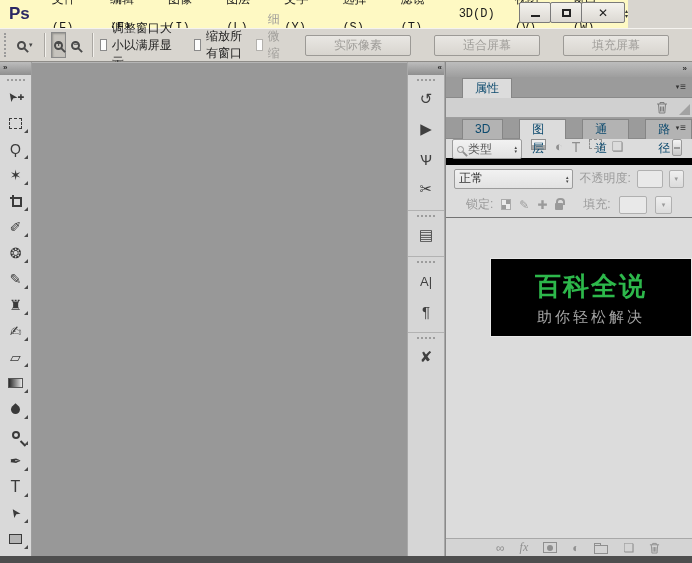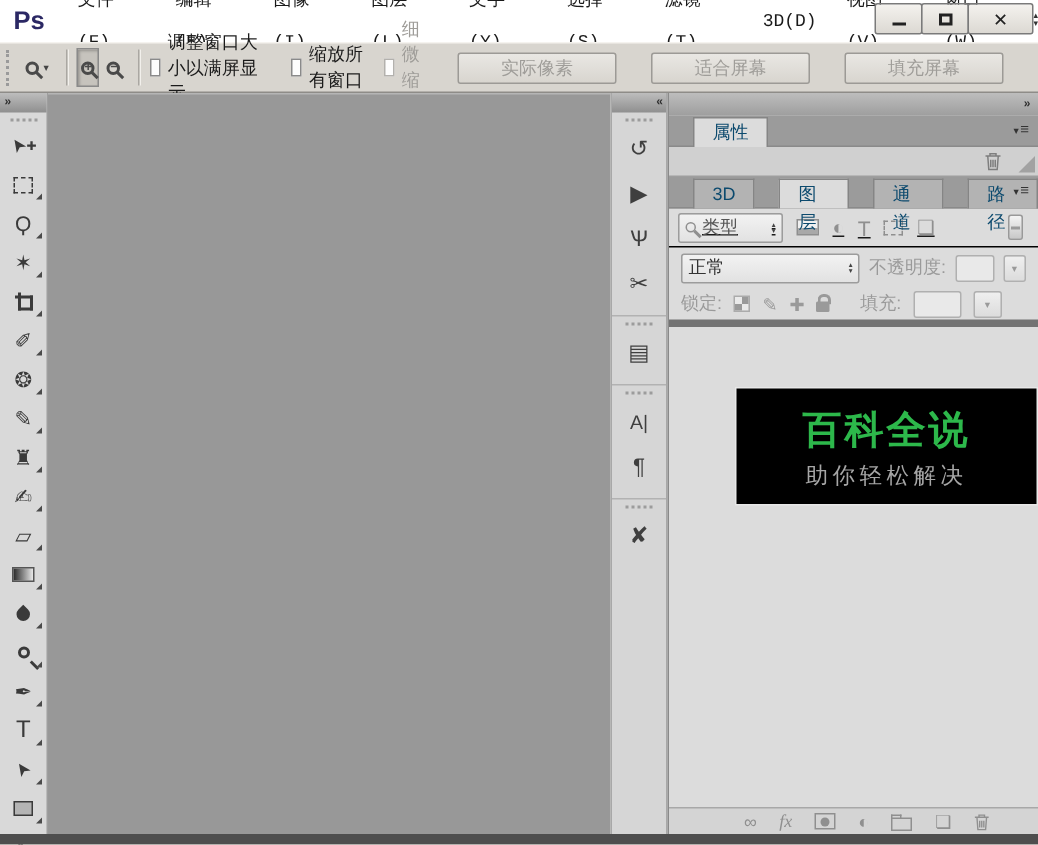--- a/index.html
+++ b/index.html
@@ -1,20 +1,20 @@
 <!DOCTYPE html>
 <html><head>
 <meta charset="utf-8">
 <style>
   * { box-sizing: border-box; margin: 0; padding: 0; }
   html,body { width:692px; height:563px; overflow:hidden; }
   body { position:relative; font-family:"Liberation Sans","DejaVu Sans",sans-serif; background:#d8d5cf; font-size:12px; color:#1a1a1a; }
 
   
-  .menubar { position:absolute; left:0; top:0; width:692px; height:28px; background:#ffffff; display:flex; align-items:center; }
+  .menubar { position:absolute; left:0; top:0; width:628px; height:28px; background:#fef9c3; display:flex; align-items:center; }
   .pslogo { font-weight:bold; font-size:17px; color:#2b2864; padding:0 12px 0 9px; }
   .menuitem { padding:0 10px; line-height:28px; cursor:default;font-family:Liberation Mono, monospace; }
   .menu-overflow { display:flex; flex-direction:column; line-height:5px; font-size:6px; color:#333; margin-left:4px; }
   .winbtns { position:absolute; right:3px; top:2px; display:flex; }
   .winbtn { width:32px; height:21px; border:1px solid #7a7a7a; background:linear-gradient(#f4f2ee,#dcd9d3); display:flex; align-items:center; justify-content:center; font-size:12px; color:#222; margin-left:-1px; border-radius:2px; }
   .winbtn.close { width:44px; }
   .maxbox { width:9px; height:8px; border:2px solid #222; display:inline-block; }
   .minbar { width:9px; height:2px; background:#222; display:inline-block; margin-top:6px; }
 
   
@@ -67,37 +67,37 @@
   .minibar { height:15px; background:linear-gradient(#bdbdbd,#9e9e9e); color:#2e2e2e; font-size:8px; font-weight:bold; line-height:14px; text-align:right; padding:0 6px; letter-spacing:-1px; }
   .tabbar { height:21px; background:#9b9b9b; border-bottom:1px solid #8a8a8a; display:flex; align-items:flex-end; position:relative; }
   .tab { height:20px; line-height:19px; padding:0 12px; border:1px solid #858585; border-bottom:none; background:#b3b3b3; color:#0c4a6e; margin-left:16px; margin-bottom:-1px; }
   .tab.active { background:#dcdcdc; }
   .panelmenu { position:absolute; right:6px; top:4px; display:flex; align-items:center; gap:1px; color:#333; }
   .panelmenu .dd { font-size:7px; } .panelmenu .lines { font-size:10px; }
   .pcontent { height:197px; border-bottom:1px solid #bababa; padding:10px 10px; font-size:13px; color:#111; }
   .pbottom { height:20px; background:#d0d0d0; border-bottom:1px solid #9e9e9e; position:relative; display:flex; align-items:center; justify-content:flex-end; padding-right:24px; }
   .cgrip { position:absolute; right:2px; bottom:2px; width:0; height:0; border-left:11px solid transparent; border-bottom:11px solid #a2a2a2; }
 
-  .filterrow { height:26px; display:flex; align-items:center; padding:0 6px; border-bottom:1px solid #000000; gap:9px;text-decoration:underline; }
+  .filterrow { height:26px; display:flex; align-items:flex-start; padding:0 6px; border-bottom:7px solid #000000; gap:9px; }
   .combo { height:20px; background:linear-gradient(#f2f2f2,#e2e2e2); border:1px solid #9c9c9c; border-radius:2px; display:flex; align-items:center; padding:0 4px; gap:4px; }
   .spinner { display:flex; flex-direction:column; line-height:4px; font-size:5px; color:#444; margin-left:auto; }
   .combo.type { width:70px; color:#555; }
   .ficon { color:#8f8f8f; font-size:13px; }
   .picicon { width:15px; height:11px; border:1px solid #8f8f8f; background:linear-gradient(#f0f0f0 55%,#a8a8a8 55%); }
   .shapeicon { width:13px; height:10px; border:1px dashed #8f8f8f; }
   .toggle { width:10px; height:17px; border:1px solid #999; border-radius:2px; background:linear-gradient(#f4f4f4,#c8c8c8); position:relative; margin-left:auto; margin-right:4px; }
   .toggle:after { content:""; position:absolute; left:1px; right:1px; top:7px; height:2px; background:#9a9a9a; }
 
   .blendrow { height:27px; display:flex; align-items:center; padding:0 8px; gap:6px; }
   .combo.blend { width:148px; color:#333; }
   .dimlabel { color:#9a9a9a; white-space:nowrap; }
   .valbox { width:32px; height:18px; background:#e9e9e9; border:1px solid #b0b0b0; border-radius:2px; }
   .ddbtn { width:19px; height:18px; border:1px solid #b0b0b0; border-radius:2px; background:linear-gradient(#efefef,#dcdcdc); color:#9a9a9a; font-size:7px; display:flex; align-items:center; justify-content:center; }
 
-  .lockrow { height:26px; display:flex; align-items:center; padding:0 8px; gap:8px; border-bottom:5px solid #737373; }
+  .lockrow { height:26px; display:flex; align-items:center; padding:0 20px; gap:8px; border-bottom:1px solid #737373; }
   .checker { width:11px; height:11px; background:conic-gradient(#9a9a9a 25%, #eaeaea 0 50%, #9a9a9a 0 75%, #eaeaea 0); border:1px solid #ababab; }
   .lockglyph { color:#9a9a9a; font-size:12px; }
   .padlock { width:9px; height:7px; background:#9a9a9a; position:relative; margin-top:4px; border-radius:1px; }
   .padlock:before { content:""; position:absolute; top:-5px; left:1px; width:5px; height:5px; border:2px solid #9a9a9a; border-bottom:none; border-radius:4px 4px 0 0; }
 
   .layerlist { height:123px; position:relative; }
   .watermark { position:absolute; left:45px; top:41px; width:200px; height:77px; background:#000000; display:flex; flex-direction:column; align-items:center; justify-content:center; box-shadow:0 0 0 1px #e8e8e8; }
   .wm-title { font-size:26px; font-weight:bold; color:#2db84b; letter-spacing:2px; }
   .wm-sub { font-size:15px; color:#a6a6a6; letter-spacing:3px; margin-top:4px; }
 

